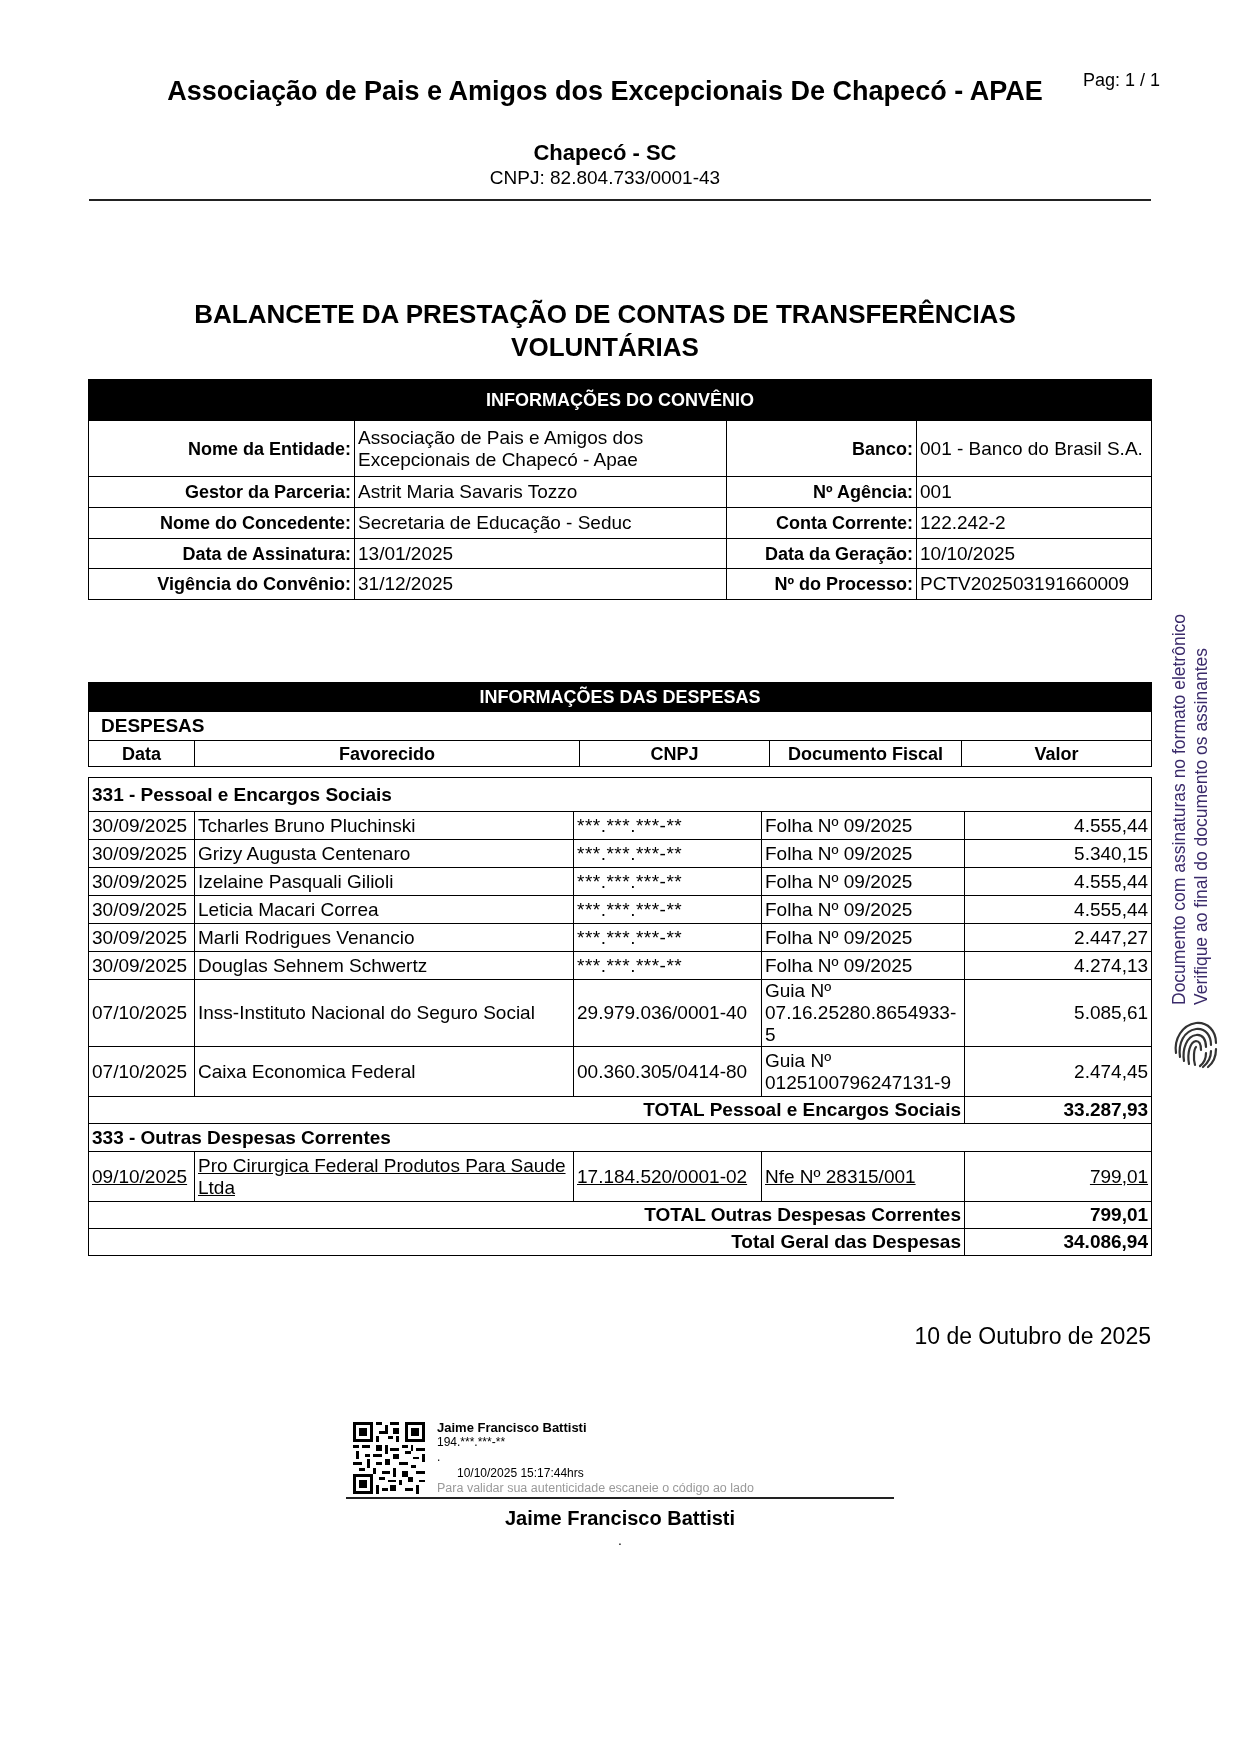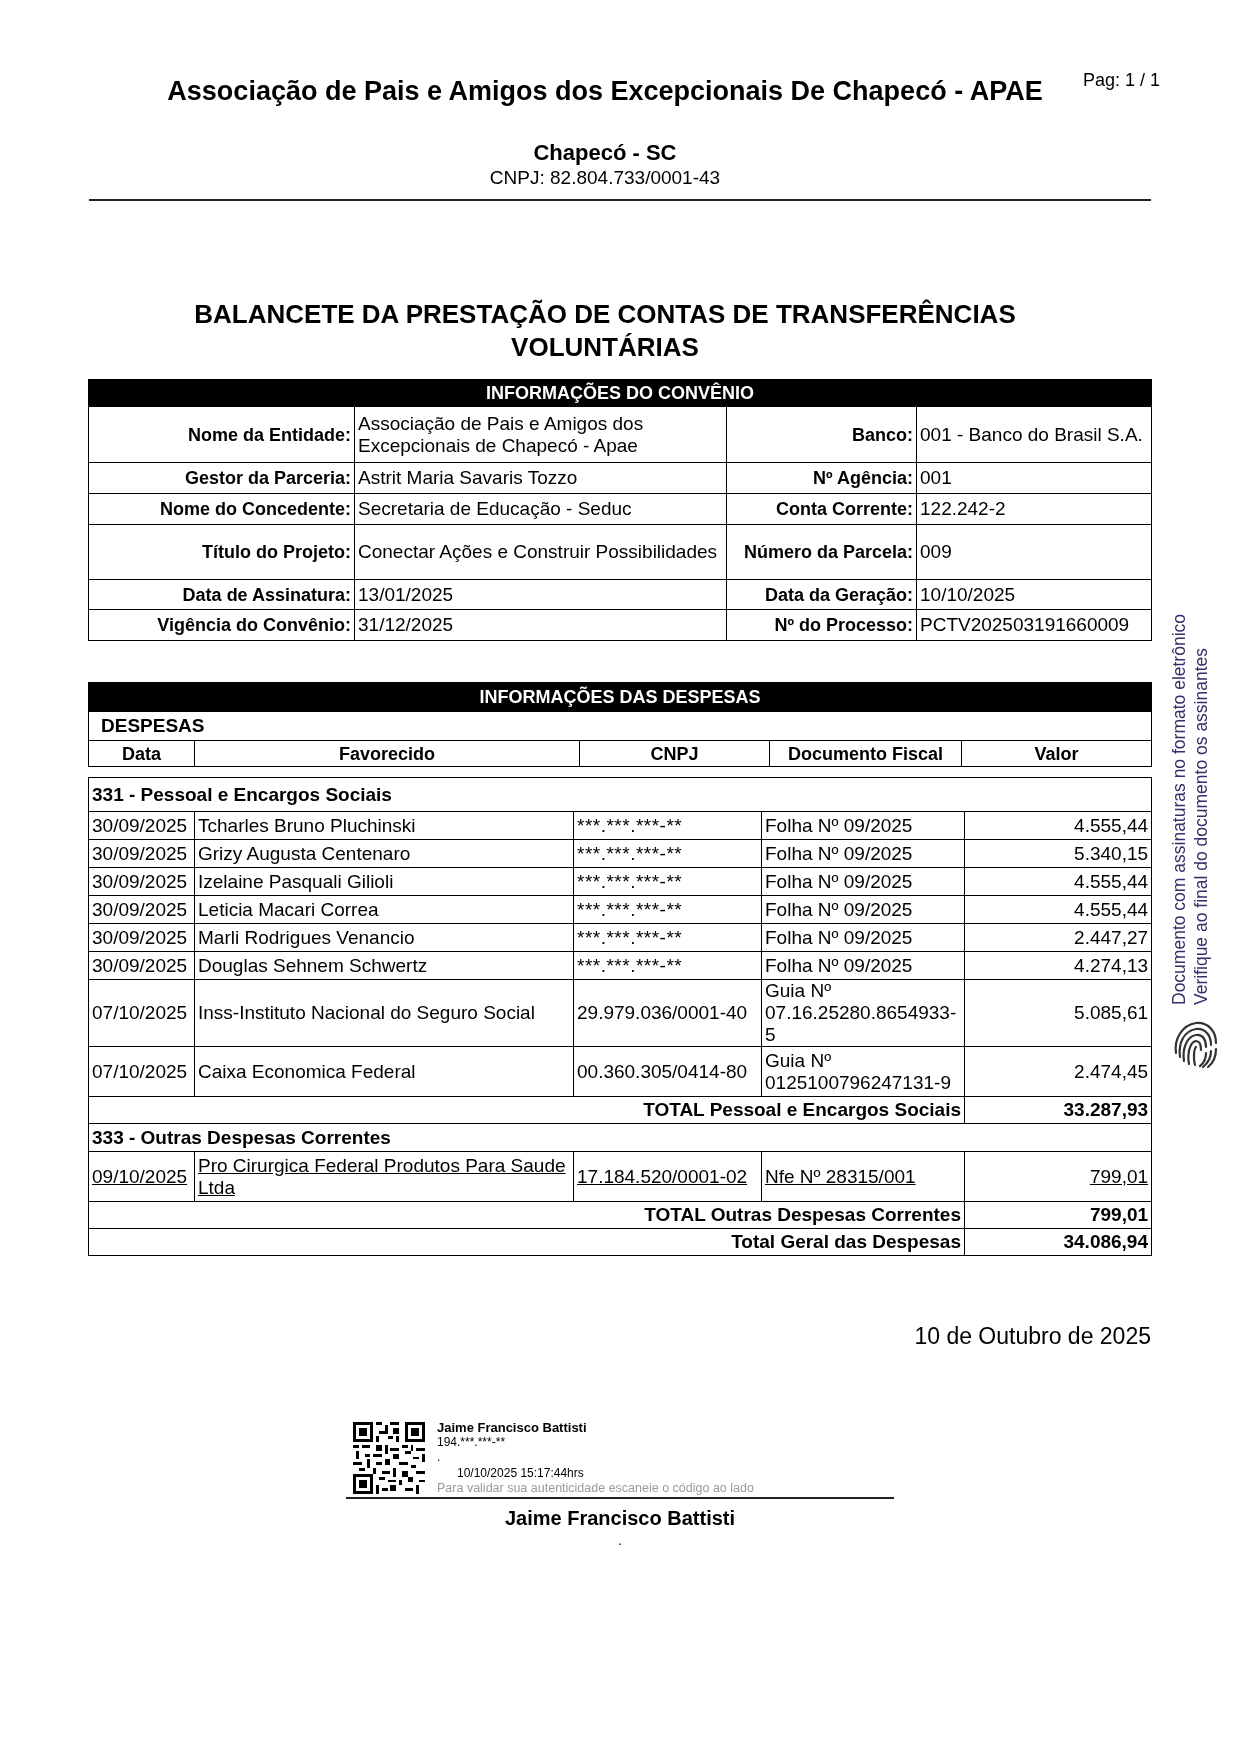--- a/index.html
+++ b/index.html
@@ -51,46 +51,40 @@
 <div class="abs doc-title">BALANCETE DA PRESTAÇÃO DE CONTAS DE TRANSFERÊNCIAS VOLUNTÁRIAS</div>
 
 <table class="grid" style="left:88px; top:379px; width:1063px;">
   <colgroup>
       <col style="width:266px">
       <col style="width:372px">
       <col style="width:190px">
       <col style="width:235px">
     </colgroup>
   <tbody>
-      <tr class="blackbar" style="height:27px;margin-left:12px;">
+      <tr class="blackbar" style="height:41px;margin-left:12px;">
     <td colspan="4">INFORMAÇÕES DO CONVÊNIO</td>
   </tr>
   <tr style="height:56px;">
     <td class="lbl">Nome da Entidade:</td>
     <td class="val">Associação de Pais e Amigos dos Excepcionais de Chapecó - Apae</td>
     <td class="lbl">Banco:</td>
     <td class="val">001 - Banco do Brasil S.A.</td>
   </tr>
   <tr style="height:31px;">
     <td class="lbl">Gestor da Parceria:</td>
     <td class="val">Astrit Maria Savaris Tozzo</td>
     <td class="lbl">Nº Agência:</td>
     <td class="val">001</td>
   </tr>
   <tr style="height:31px;">
     <td class="lbl">Nome do Concedente:</td>
     <td class="val">Secretaria de Educação - Seduc</td>
     <td class="lbl">Conta Corrente:</td>
     <td class="val">122.242-2</td>
-  </tr>
-  <tr style="height:55px;">
-    <td class="lbl">Título do Projeto:</td>
-    <td class="val">Conectar Ações e Construir Possibilidades</td>
-    <td class="lbl">Número da Parcela:</td>
-    <td class="val">009</td>
   </tr>
   <tr style="height:30px;margin-top:24px;">
     <td class="lbl">Data de Assinatura:</td>
     <td class="val">13/01/2025</td>
     <td class="lbl">Data da Geração:</td>
     <td class="val">10/10/2025</td>
   </tr>
   <tr style="height:31px;">
     <td class="lbl">Vigência do Convênio:</td>
     <td class="val">31/12/2025</td>

